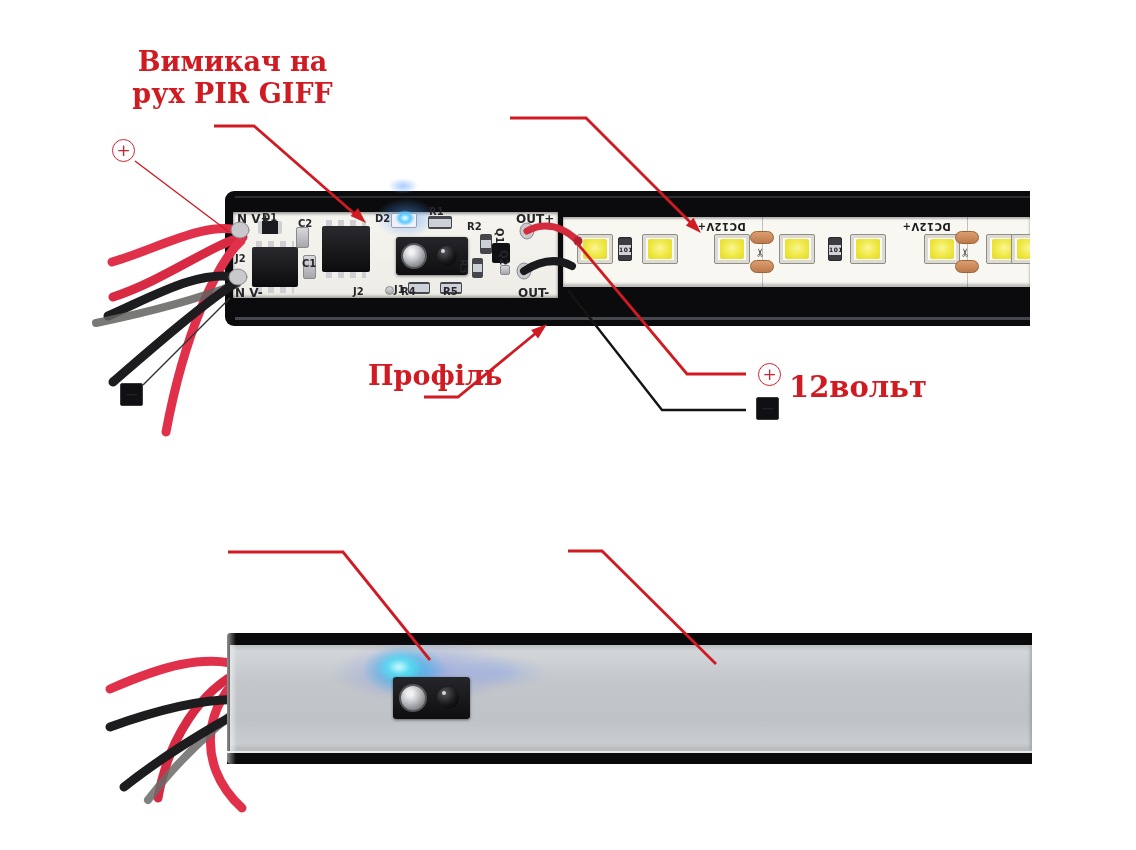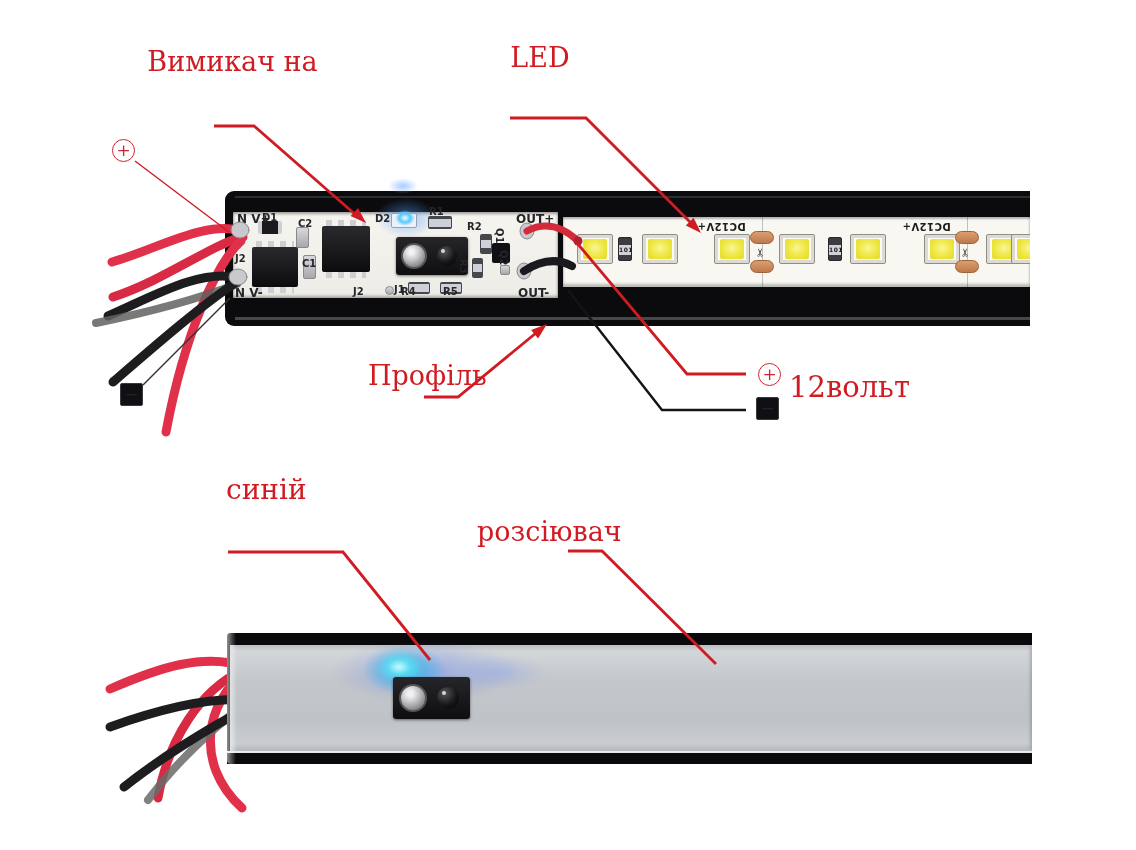--- a/index.html
+++ b/index.html
@@ -2,21 +2,21 @@
 <html><head>
 <meta charset="utf-8">
 <style>
   html,body{margin:0;padding:0;background:#fff;}
   #canvas{position:relative;width:1136px;height:850px;background:#fff;overflow:hidden;
           font-family:"DejaVu Serif","DejaVu Sans",serif;}
   #canvas *{box-sizing:border-box;}
   svg.layer{position:absolute;left:0;top:0;pointer-events:none;}
 
   
-  .ann{position:absolute;color:#d01b22;font-size:27px;line-height:32px;white-space:nowrap;}
+  .ann{position:absolute;color:#d01b22;font-size:27px;line-height:32px;white-space:nowrap;font-weight:bold;}
   .ann.black{color:#17120e;}
   .ann.center{text-align:center;}
   .sup{font-size:18px;vertical-align:8px;}
   .circ{position:absolute;width:23px;height:23px;border-radius:50%;display:flex;align-items:center;
         justify-content:center;font-size:17px;line-height:1;background:#fff;}
   .circ.red{border:1.7px solid #cf2330;color:#cf2330;}
   .circ.blk{border:1.7px solid #3a3a3a;color:#222;}
 
   
   .profile{position:absolute;left:225px;top:191px;width:805px;height:135px;background:#0b0b0d;
@@ -227,36 +227,34 @@
     </g>
     <polyline points="568,290 662,410 746,410" fill="none" stroke="#141414" stroke-width="2.4"></polyline>
     <line x1="143" y1="385" x2="230" y2="298" stroke="#333" stroke-width="1.4"></line>
     <polygon points="366,223 350.6,216.1 358.0,208.1" fill="#d01b22"></polygon>
     <polygon points="701,233 685.8,225.6 693.6,217.8" fill="#d01b22"></polygon>
     <polygon points="547,324 538.1,338.5 531.1,329.9" fill="#d01b22"></polygon>
   </svg>
 
   <div class="ann center" style="left:130px;top:46px;width:205px;">
     <div>Вимикач на</div>
+    <div>рух PIR GIFF</div>
   </div>
 
   <div class="ann center" style="left:475px;top:42px;width:130px;">
-    <div>LED</div>
   </div>
 
 
   <div class="ann" style="left:368px;top:360px;">Профіль</div>
 
   <div class="ann" style="left:789px;top:371px;font-size:29px;">12вольт</div>
 
   <div class="ann" style="left:226px;top:474px;font-size:28px;line-height:31px;">
-    <div>синій</div>
-  </div>
-
-  <div class="ann" style="left:477px;top:516px;">розсіювач</div>
+  </div>
+
 
   <div class="circ red" style="left:112px;top:139px;">
       <span>+</span>
     </div>
   <div class="circ blk" style="left:120px;top:383px;">
       <span>−</span>
     </div>
   <div class="circ red" style="left:758px;top:363px;">
       <span>+</span>
     </div>

